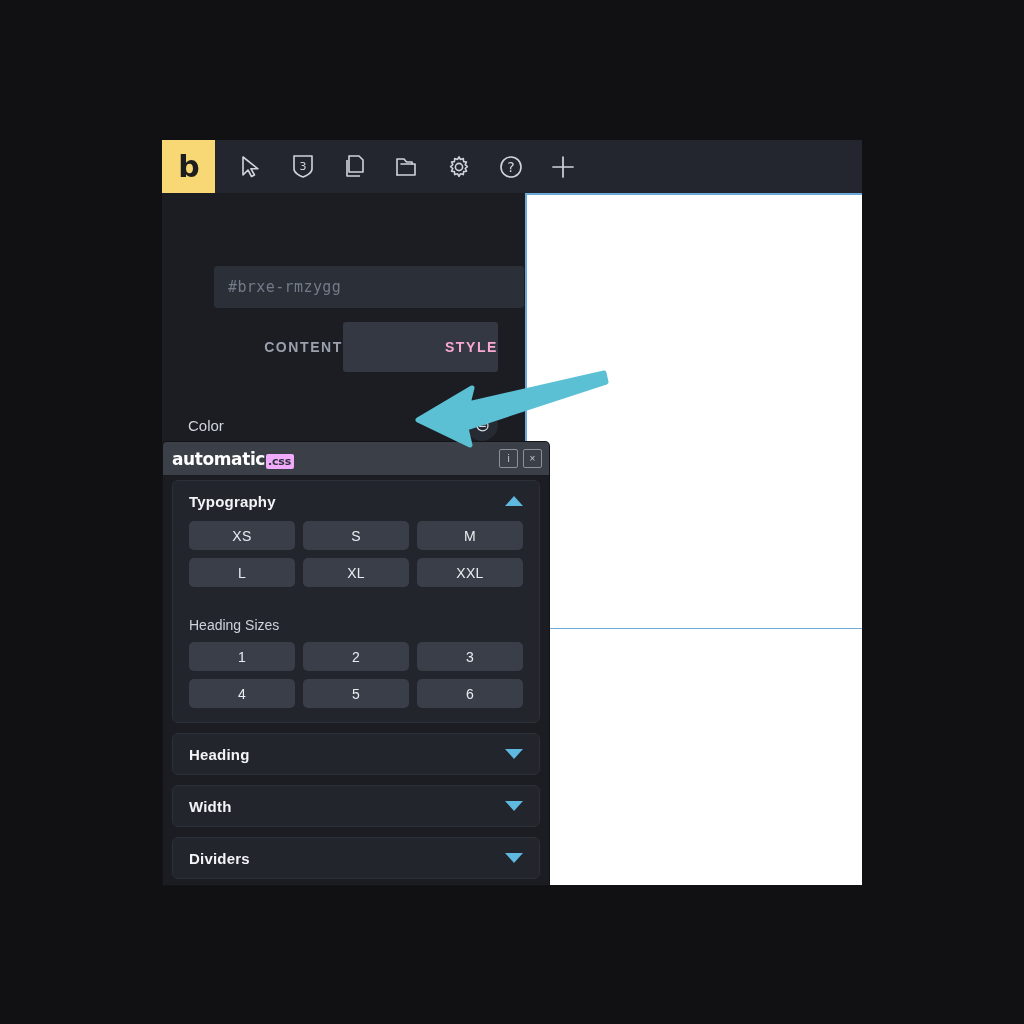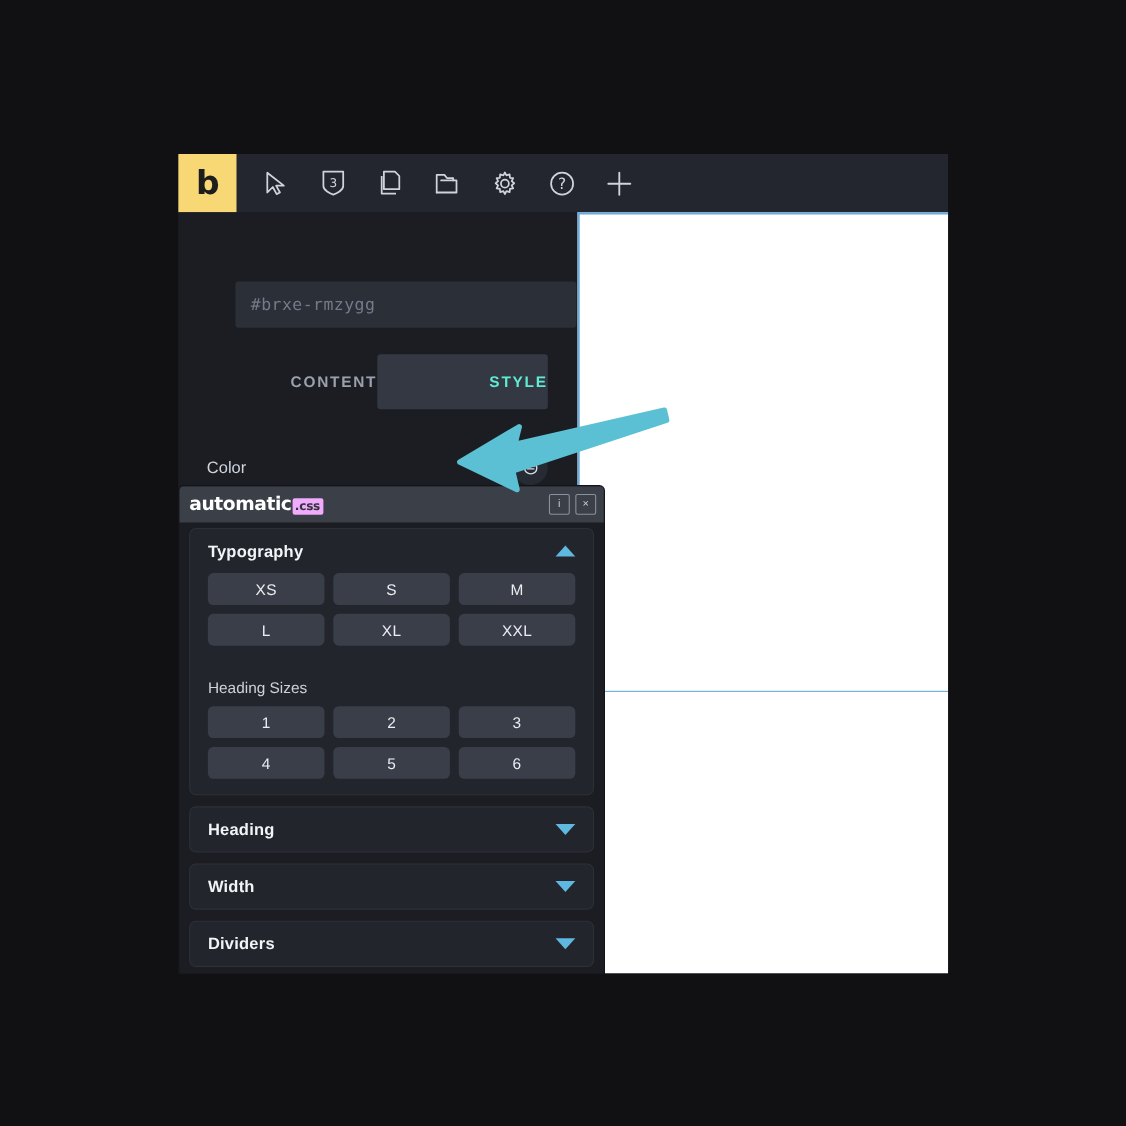--- a/index.html
+++ b/index.html
@@ -46,31 +46,31 @@
   }
   .idfield{
     position:absolute;left:26px;top:160px;width:310px;height:42px;
     background:#2b2f38;border-radius:3px;
     display:flex;align-items:center;padding-left:14px;box-sizing:border-box;
   }
   .idfield span{
     color:#747b88;font-size:15px;
     font-family:"DejaVu Sans Mono", monospace;letter-spacing:.4px;
   }
-  .idfield{top:3px;}
+  .idfield{top:13px;}
   .panel-inner{position:relative;width:362px;height:692px;}
   .row-id{position:absolute;left:26px;top:60px;width:310px;height:42px;}
 
   .tabs{position:absolute;left:26px;top:129px;width:310px;height:50px;display:flex;}
   .tab{
     flex:1;display:flex;align-items:center;justify-content:flex-end;
     font-size:14px;font-weight:bold;letter-spacing:1.6px;border-radius:3px;
   }
   .tab.inactive{color:#9aa1ad;background:transparent;}
-  .tab.active{color:#5eead4;background:#343842;}
+  .tab.active{color:#f9a8d4;background:#343842;}
 
   .prop-row{position:absolute;left:26px;width:310px;height:40px;display:flex;align-items:center;}
   .prop-label{color:#cfd4dc;font-size:15px;}
   .prop-row.color-row{top:212px;}
   .prop-row.fs-row{top:263px;}
 
   .drop-btn{
     position:absolute;right:0;top:50%;transform:translateY(-50%);
     width:32px;height:32px;border-radius:50%;background:#262a32;
     display:flex;align-items:center;justify-content:center;

